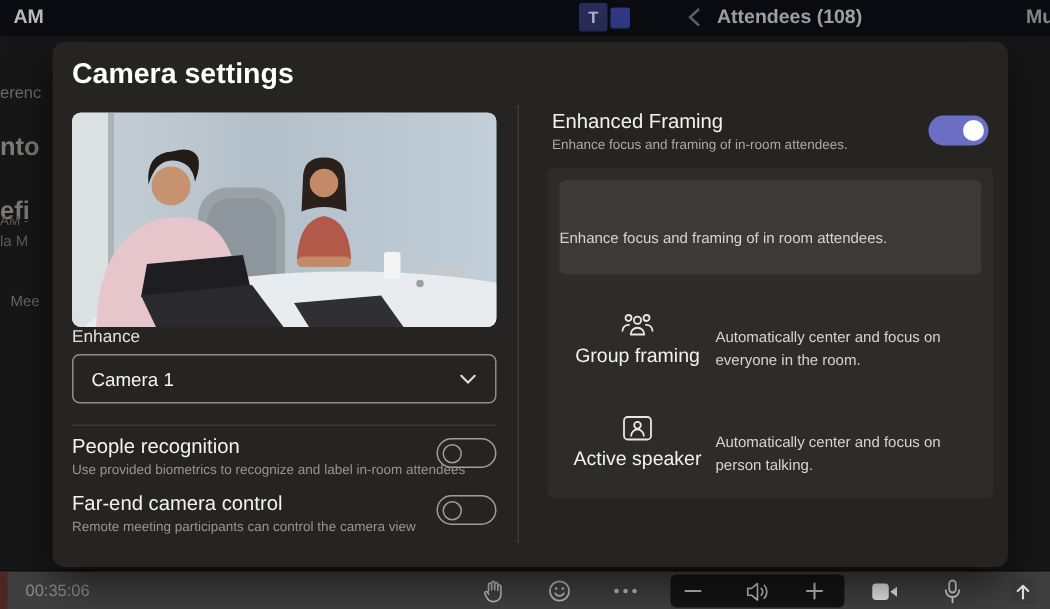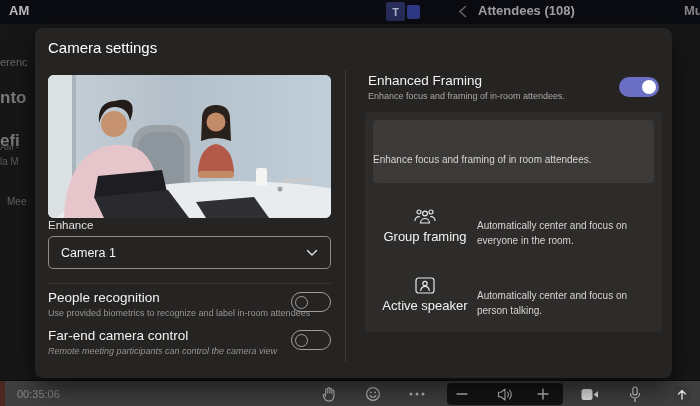--- a/index.html
+++ b/index.html
@@ -31,21 +31,21 @@
   .bottombar { position:absolute; left:0; top:380px; width:700px; height:26px; background:#404040; border-top:1px solid #0d0d0d; }
   .red-sliver { position:absolute; left:0; top:0; width:5px; height:26px; background:#4d2721; }
   .bb-timer { position:absolute; left:17px; top:7px; font-size:11px; color:#8f8d8b; }
   .bb-btn { position:absolute; top:3px; width:22px; height:20px; display:flex; align-items:center; justify-content:center; cursor:pointer; }
   .vol-group { position:absolute; left:447px; top:2px; width:116px; height:22px; background:#141414; border-radius:4px; }
   .share-box { width:17px; height:17px; background:#3c3c3c; border-radius:3px; display:flex; align-items:center; justify-content:center; }
 
   
   .dialog { position:absolute; left:35px; top:28px; width:637px; height:350px; background:#252423; border-radius:8px;
             box-shadow:0 10px 30px rgba(0,0,0,.6); }
-  .dlg-title { position:absolute; left:13px; top:11px; font-size:15px; font-weight:normal; color:#fff; }
+  .dlg-title { position:absolute; left:13px; top:11px; font-size:19px; font-weight:bold; color:#fff; }
 
   .preview { position:absolute; left:13px; top:47px; width:283px; height:143px; border-radius:6px; overflow:hidden; background:#b3bfc9; }
 
   .source-label { position:absolute; left:13px; top:191px; font-size:11.5px; color:#e2e0de; }
   .dropdown { position:absolute; left:13px; top:208px; width:283px; height:33px; border:1px solid #8f8d8b; border-radius:5px;
               display:flex; align-items:center; padding:0 12px; cursor:pointer; }
   .dropdown-value { font-size:12.5px; color:#f5f5f5; flex:1; }
 
   .h-divider { position:absolute; left:13px; top:255px; width:283px; height:1px; background:#3b3a39; }
   .v-divider { position:absolute; left:310px; top:42px; width:1px; height:292px; background:#3b3a39; }
@@ -220,21 +220,21 @@
 
     <div class="h-divider"></div>
 
     <div class="toggle-row-label" style="top:262px;">People recognition</div>
     <div class="toggle-row-desc" style="top:280px;">Use provided biometrics to recognize and label in-room attendees</div>
     <div class="toggle off" style="left:256px; top:264px;">
         <div class="knob"></div>
       </div>
 
     <div class="toggle-row-label" style="top:300px;">Far-end camera control</div>
-    <div class="toggle-row-desc" style="top:318px;font-style:italic;">Remote meeting participants can control the camera view</div>
+    <div class="toggle-row-desc" style="top:318px;">Remote meeting participants can control the camera view</div>
     <div class="toggle off" style="left:256px; top:302px;">
         <div class="knob"></div>
       </div>
 
     <div class="v-divider"></div>
 
     <div class="ef-label">Enhanced Framing</div>
     <div class="ef-desc">Enhance focus and framing of in-room attendees.</div>
     <div class="toggle on" style="left:584px; top:49px;">
         <div class="knob"></div>

